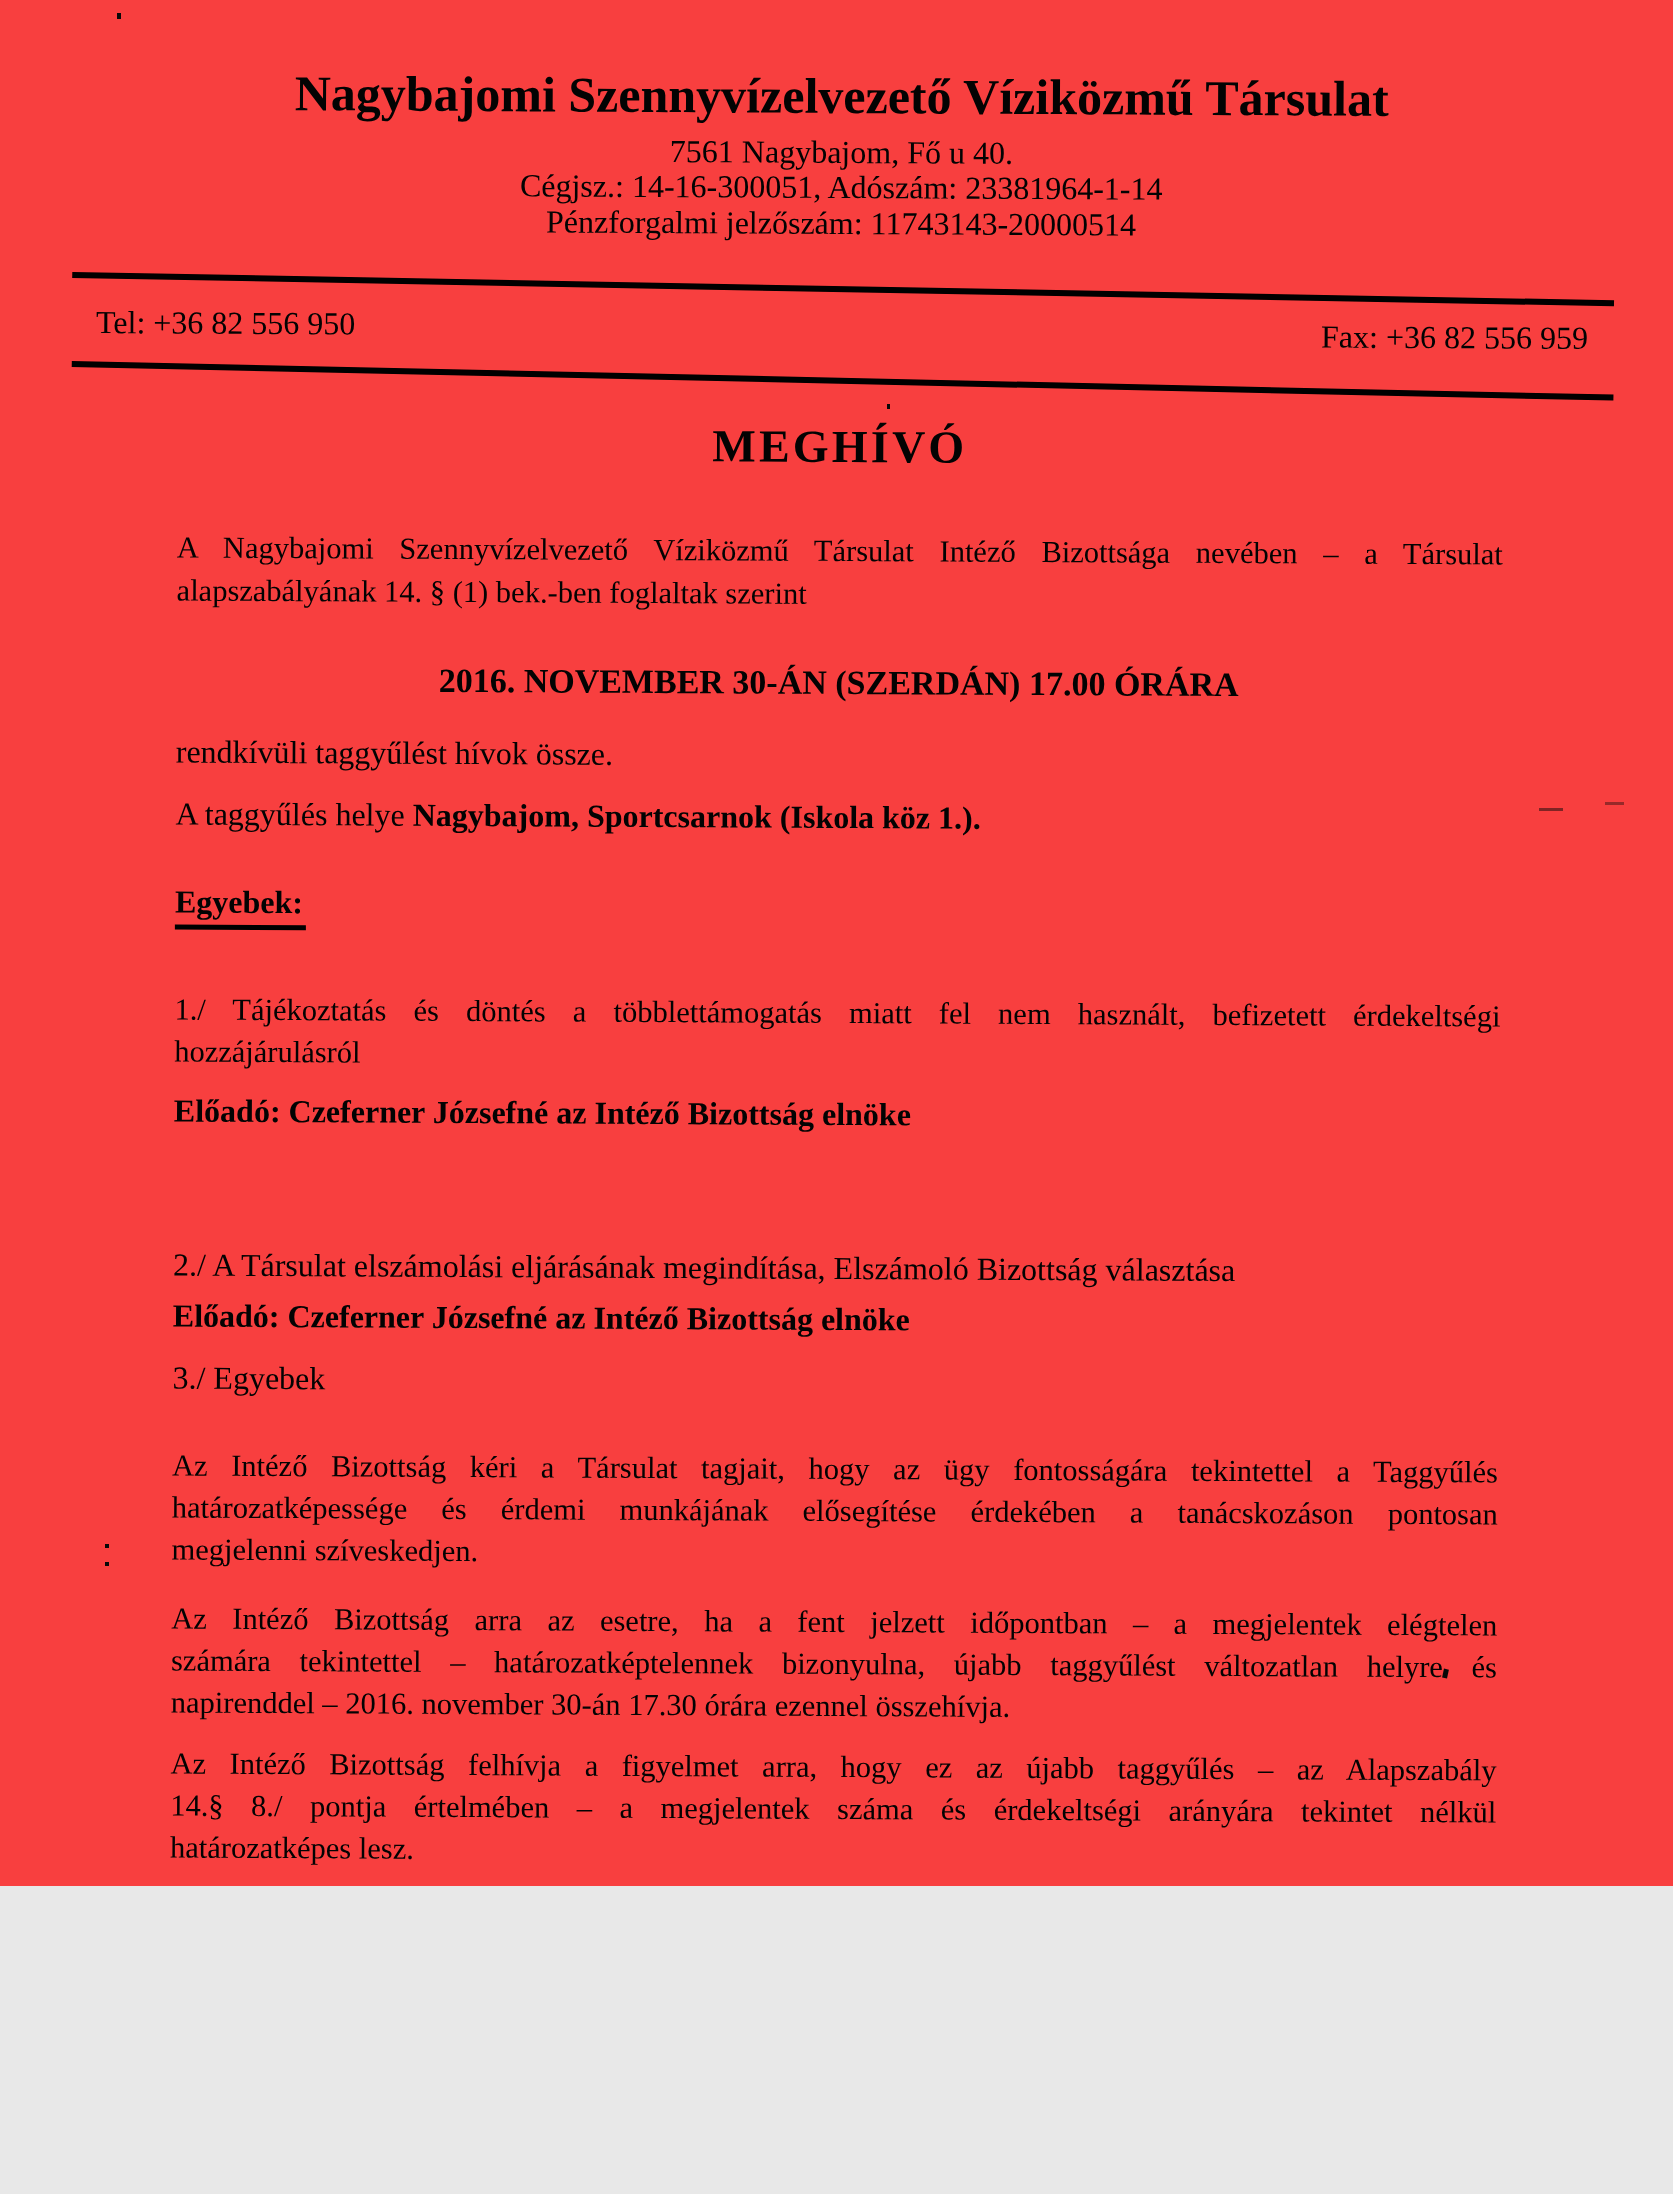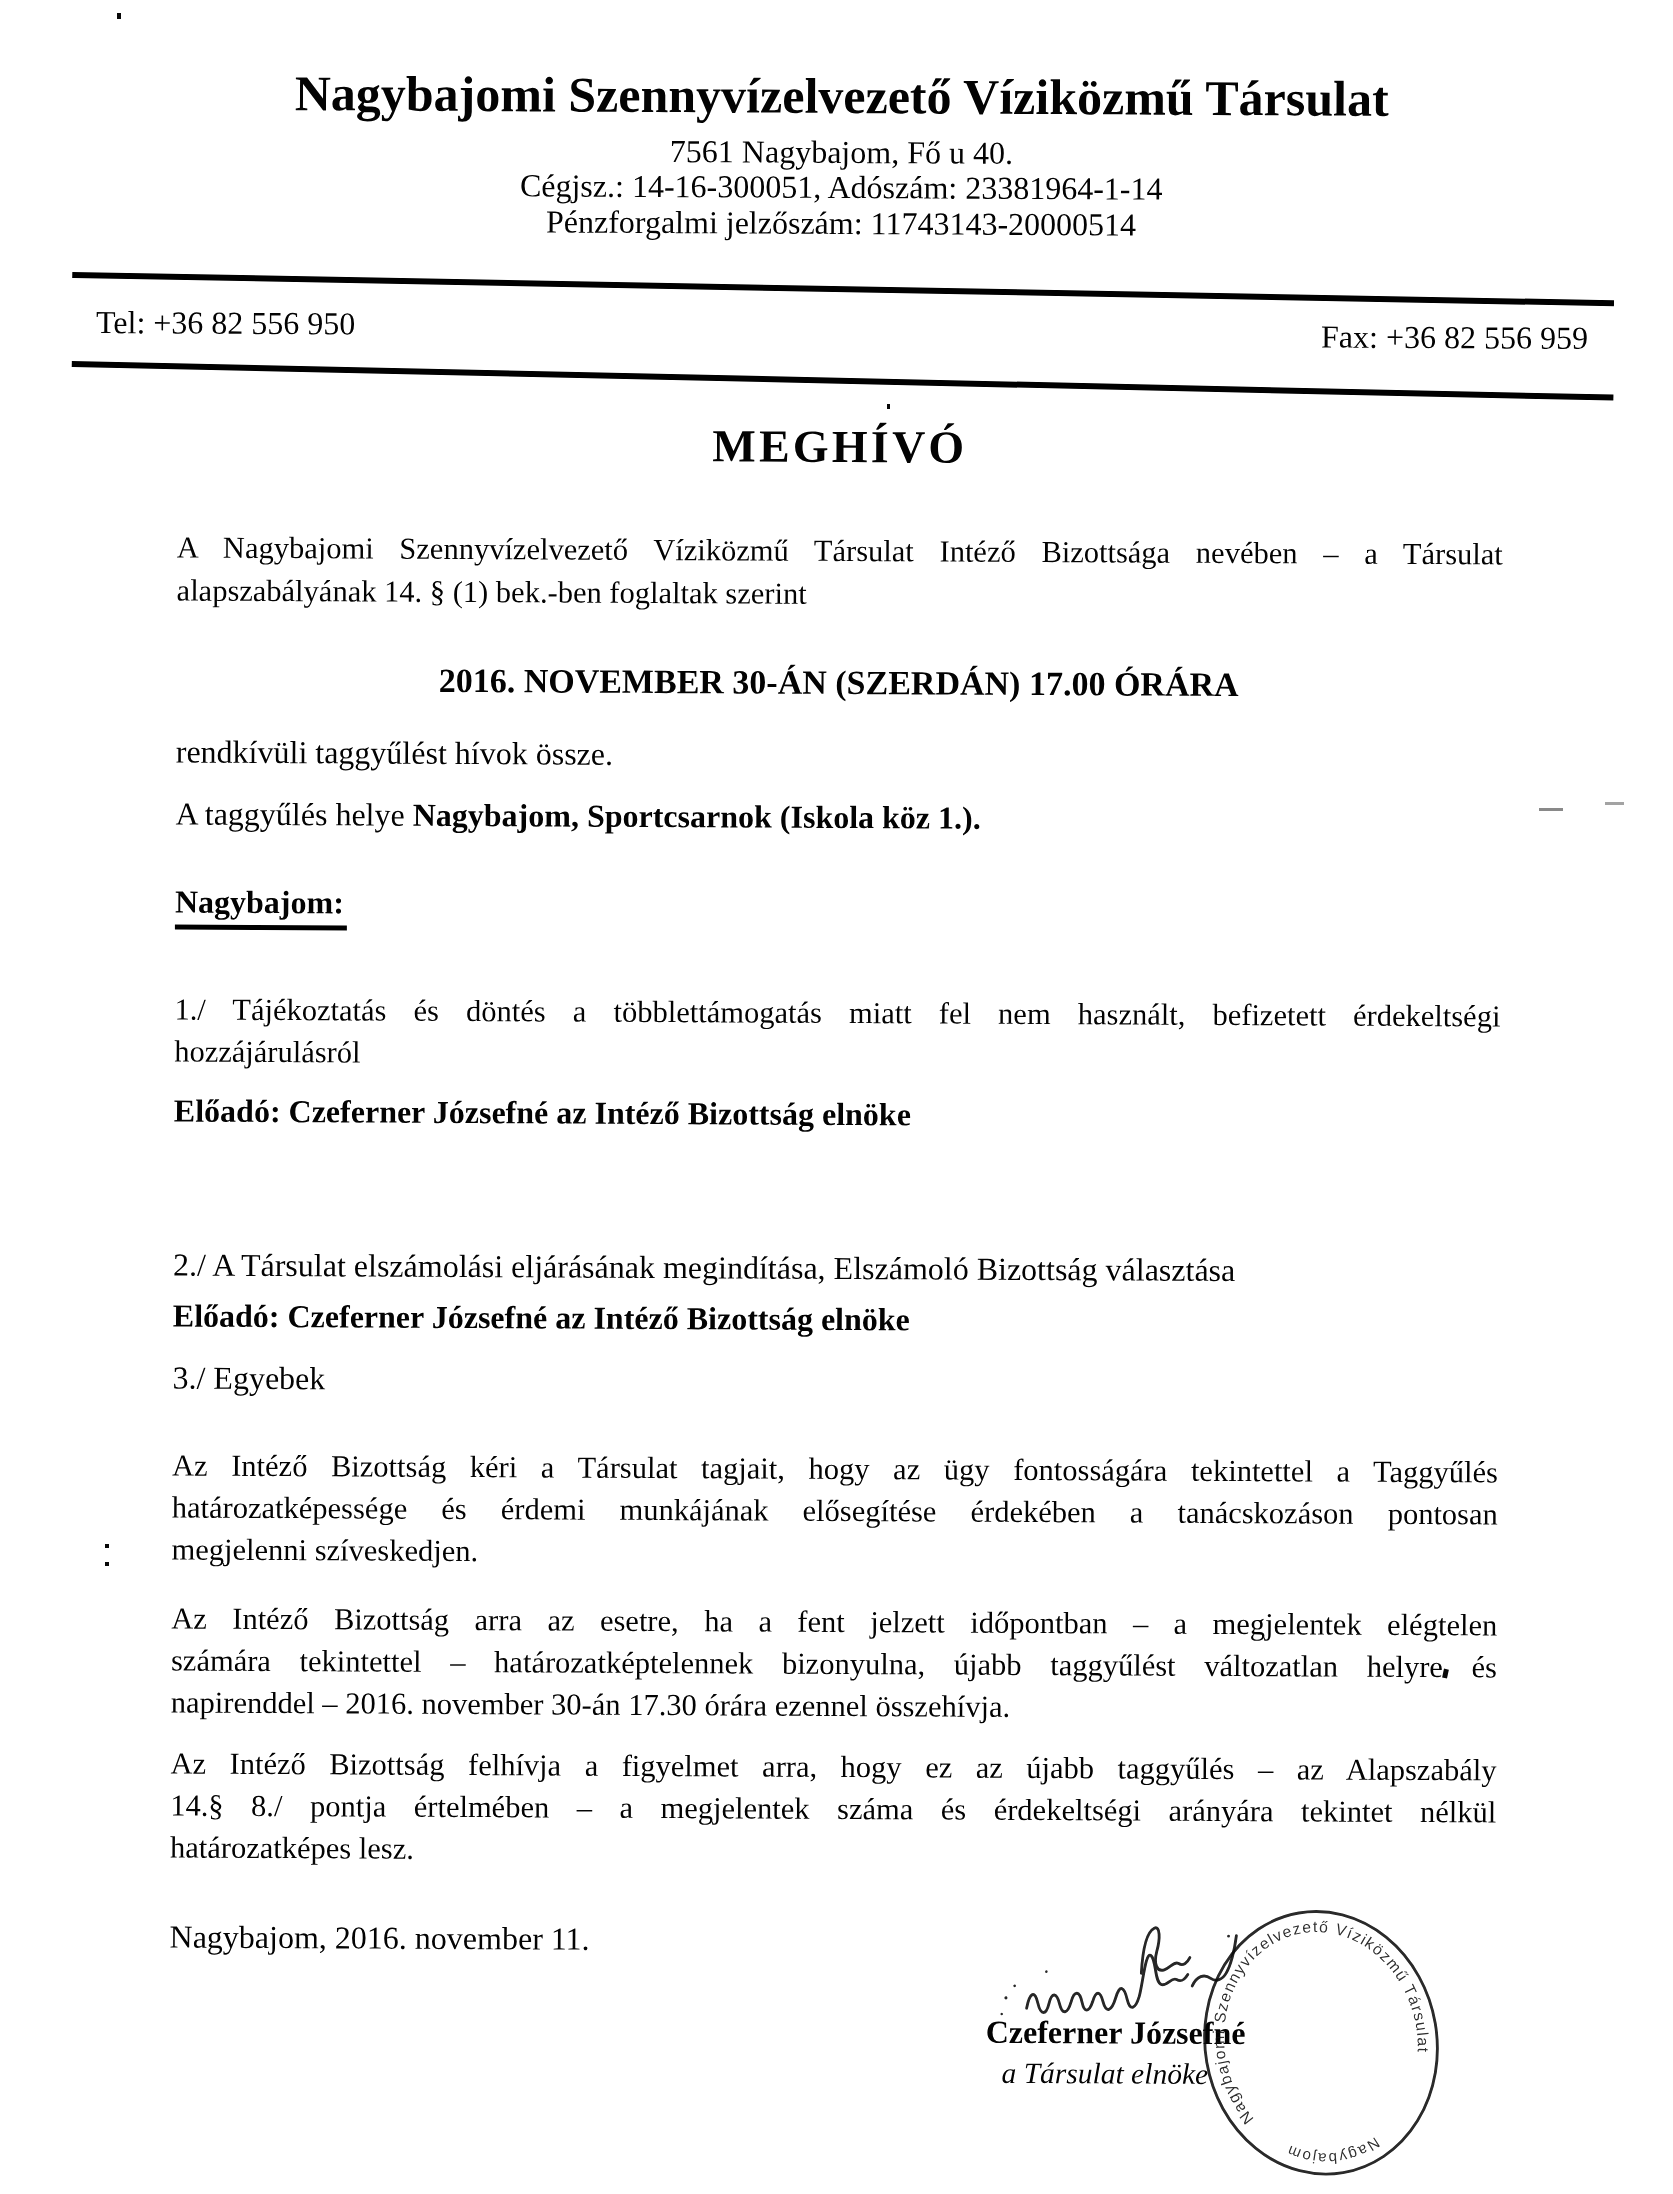--- a/index.html
+++ b/index.html
@@ -1,19 +1,19 @@
 <!DOCTYPE html>
 <html style="font-size:8.4px"><head>
 <meta charset="utf-8">
 <style>
   html,body{margin:0;padding:0;background:#e8e8e8;}
   .page{
     position:relative;
-    width:1673px;height:2194px;
-    background:#ffffff;
+    width:1673px;height:1886px;
+    background:#ef4444;
     overflow:hidden;
     font-family:"Liberation Serif","DejaVu Serif",serif;
     color:#0c0c0c;
     filter:contrast(1.08);
     text-decoration:underline;
   }
   .doc{position:absolute;inset:0;transform:rotate(0.3deg);transform-origin:837px 1097px;}
   .abs{position:absolute;}
   .center{left:0;width:1673px;text-align:center;}
   .doc-title{top:67px;font-size:50px;font-weight:bold;letter-spacing:0px;}
@@ -75,21 +75,21 @@
 
     <div class="abs center meghivo">MEGHÍVÓ</div>
 
     <div class="abs jline intro-1">A Nagybajomi Szennyvízelvezető Víziközmű Társulat Intéző Bizottsága nevében – a Társulat</div>
     <div class="abs jline jlast intro-2">alapszabályának 14. § (1) bek.-ben foglaltak szerint</div>
 
     <div class="abs center date-heading">2016. NOVEMBER 30-ÁN (SZERDÁN) 17.00 ÓRÁRA</div>
     <div class="abs body-text convene">rendkívüli taggyűlést hívok össze.</div>
     <div class="abs body-text venue"><span>A taggyűlés helye </span><b>Nagybajom, Sportcsarnok (Iskola köz 1.).</b></div>
 
-    <div class="abs napirend">Nagybajom:</div>
+    <div class="abs napirend">Egyebek:</div>
 
     <div class="abs jline item1-l1">1./ Tájékoztatás és döntés a többlettámogatás miatt fel nem használt, befizetett érdekeltségi</div>
     <div class="abs jline jlast item1-l2">hozzájárulásról</div>
     <div class="abs presenter item1-presenter">Előadó: Czeferner Józsefné az Intéző Bizottság elnöke</div>
 
     <div class="abs body-text item2-l1">2./ A Társulat elszámolási eljárásának megindítása, Elszámoló Bizottság választása</div>
     <div class="abs presenter item2-presenter">Előadó: Czeferner Józsefné az Intéző Bizottság elnöke</div>
 
     <div class="abs body-text item3-l1">3./ Egyebek</div>
 

